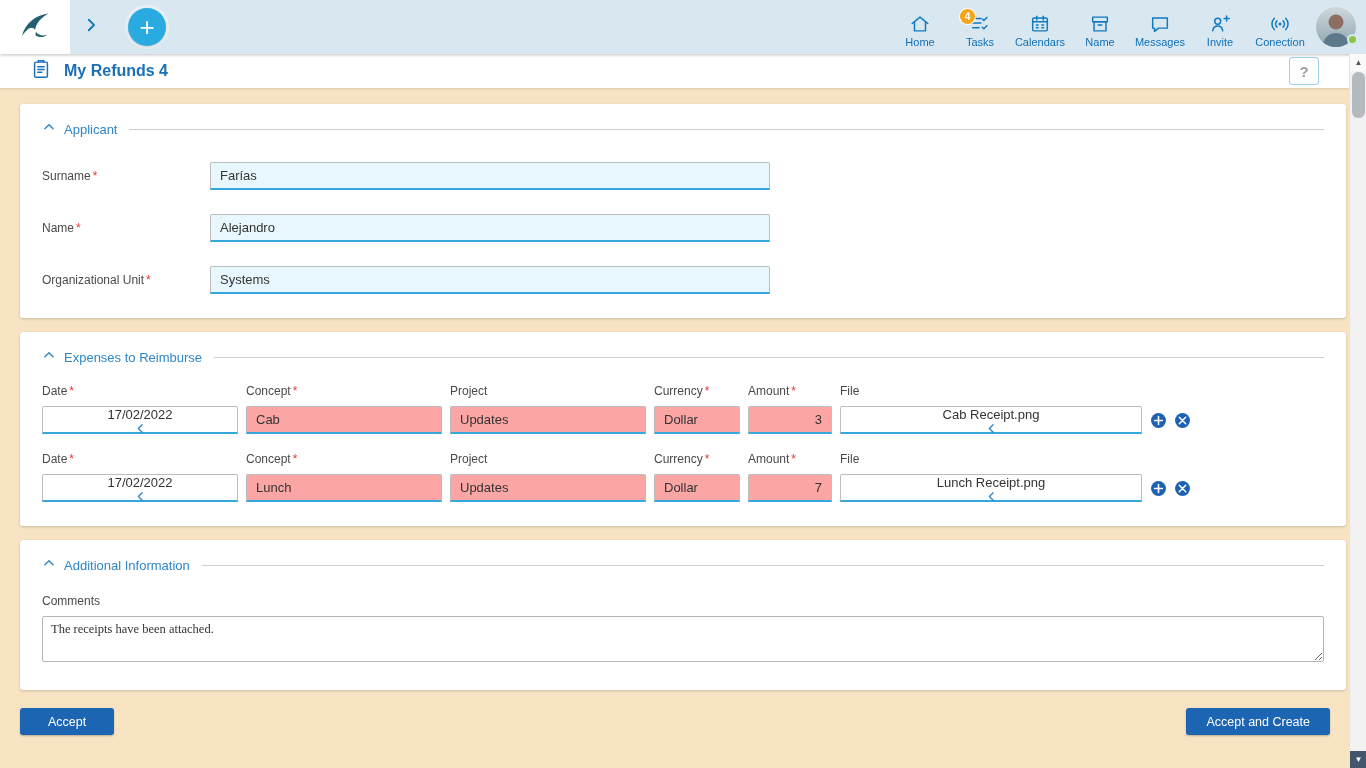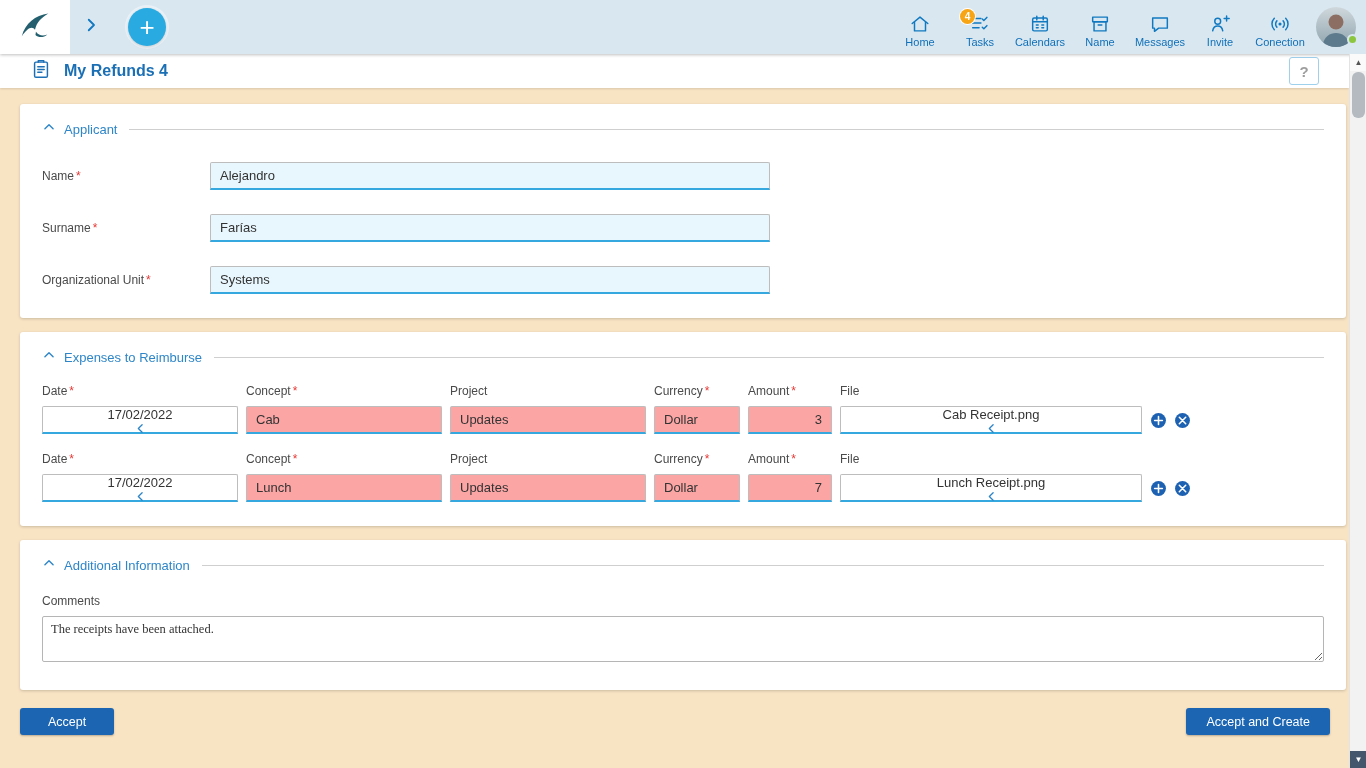--- a/index.html
+++ b/index.html
@@ -183,26 +183,26 @@
       <span class="collapse-btn">
         <span><svg width="14" height="14" viewBox="0 0 24 24" fill="none" stroke="#2e86c8" stroke-width="2.4" stroke-linecap="round" stroke-linejoin="round">
               <path d="M5 15l7-7 7 7"></path>
             </svg></span>
       </span>
       <span class="section-title">Applicant</span>
       <span class="section-rule"></span>
     </div>
 
     <div class="field-row">
+      <span class="field-label"><span>Surname</span><span class="req">*</span></span>
+      <input class="text-input cyan w560" value="Farías" style="">
+    </div>
+    <div class="field-row">
       <span class="field-label"><span>Name</span><span class="req">*</span></span>
       <input class="text-input cyan w560" value="Alejandro" style="">
-    </div>
-    <div class="field-row">
-      <span class="field-label"><span>Surname</span><span class="req">*</span></span>
-      <input class="text-input cyan w560" value="Farías" style="">
     </div>
     <div class="field-row">
       <span class="field-label"><span>Organizational Unit</span><span class="req">*</span></span>
       <input class="text-input cyan w560" value="Systems" style="">
     </div>
   </section>
 
   <section class="card">
     <div class="section-head">
       <span class="collapse-btn">

